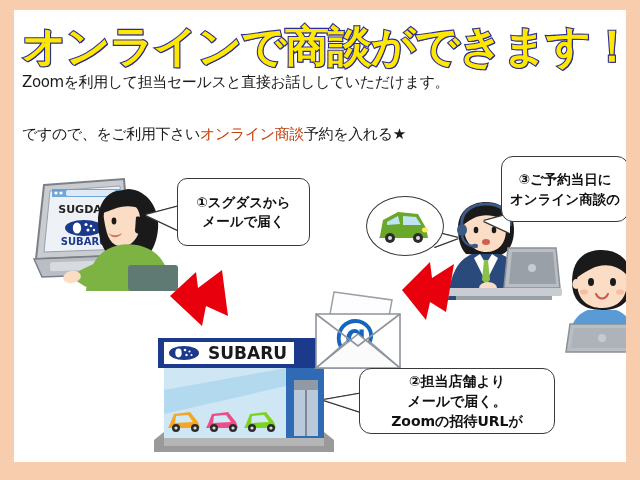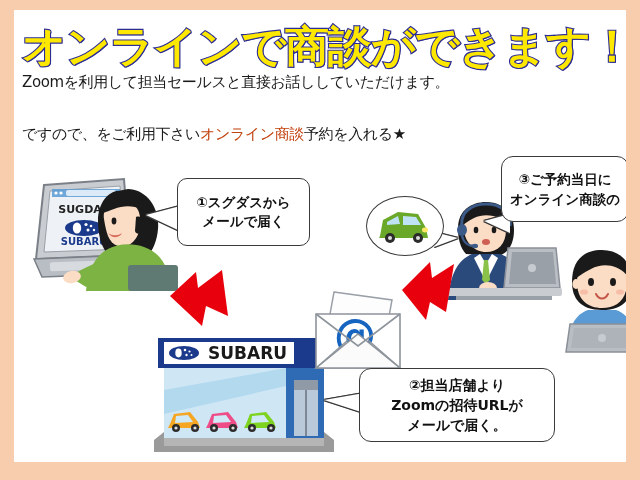--- a/index.html
+++ b/index.html
@@ -62,21 +62,21 @@
     display:flex;flex-direction:column;
     align-items:center;justify-content:center;
     font-weight:bold;color:#111;
     font-family:"DejaVu Sans","Liberation Sans",sans-serif;
     z-index:30;
   }
   .bubble span{display:block;white-space:nowrap;}
 
   #bubble1{left:163px;top:168px;width:133px;height:68px;font-size:13.5px;line-height:19px;border-radius:10px;}
   #bubble3{left:487px;top:146px;width:128px;height:66px;font-size:13.5px;line-height:20px;}
-  #bubble2{left:345px;top:358px;width:196px;height:74px;font-size:14px;line-height:20px;}
+  #bubble2{left:345px;top:358px;width:196px;height:66px;font-size:14px;line-height:20px;}
 
   
   .tail{position:absolute;width:0;height:0;z-index:29;}
   #tail1{
     left:132px;top:196px;
     border-top:9px solid transparent;
     border-bottom:16px solid transparent;
     border-right:34px solid #fff;
     filter:drop-shadow(-1px 0 0 #3a3a3a) drop-shadow(0 -1px 0 #3a3a3a) drop-shadow(0 1px 0 #3a3a3a);
   }
@@ -341,18 +341,18 @@
 
         <path d="M8 76 L72 76 L76 104 L4 104 Z" fill="#b9bdc4" stroke="#8b9098" stroke-width="1.5"></path>
         <path d="M12 80 L68 80 L71 100 L9 100 Z" fill="#aeb3ba"></path>
         <circle cx="40" cy="90" r="4" fill="#c6cbd1"></circle>
       </svg>
     </div>
 
     <div class="tail" id="tail2"></div>
     <div class="bubble" id="bubble2">
       <span>②担当店舗より</span>
+      <span>メールで届く。</span>
       <span>Zoomの招待URLが</span>
-      <span>メールで届く。</span>
     </div>
 
   </div>
 </div>
 
 </body></html>

